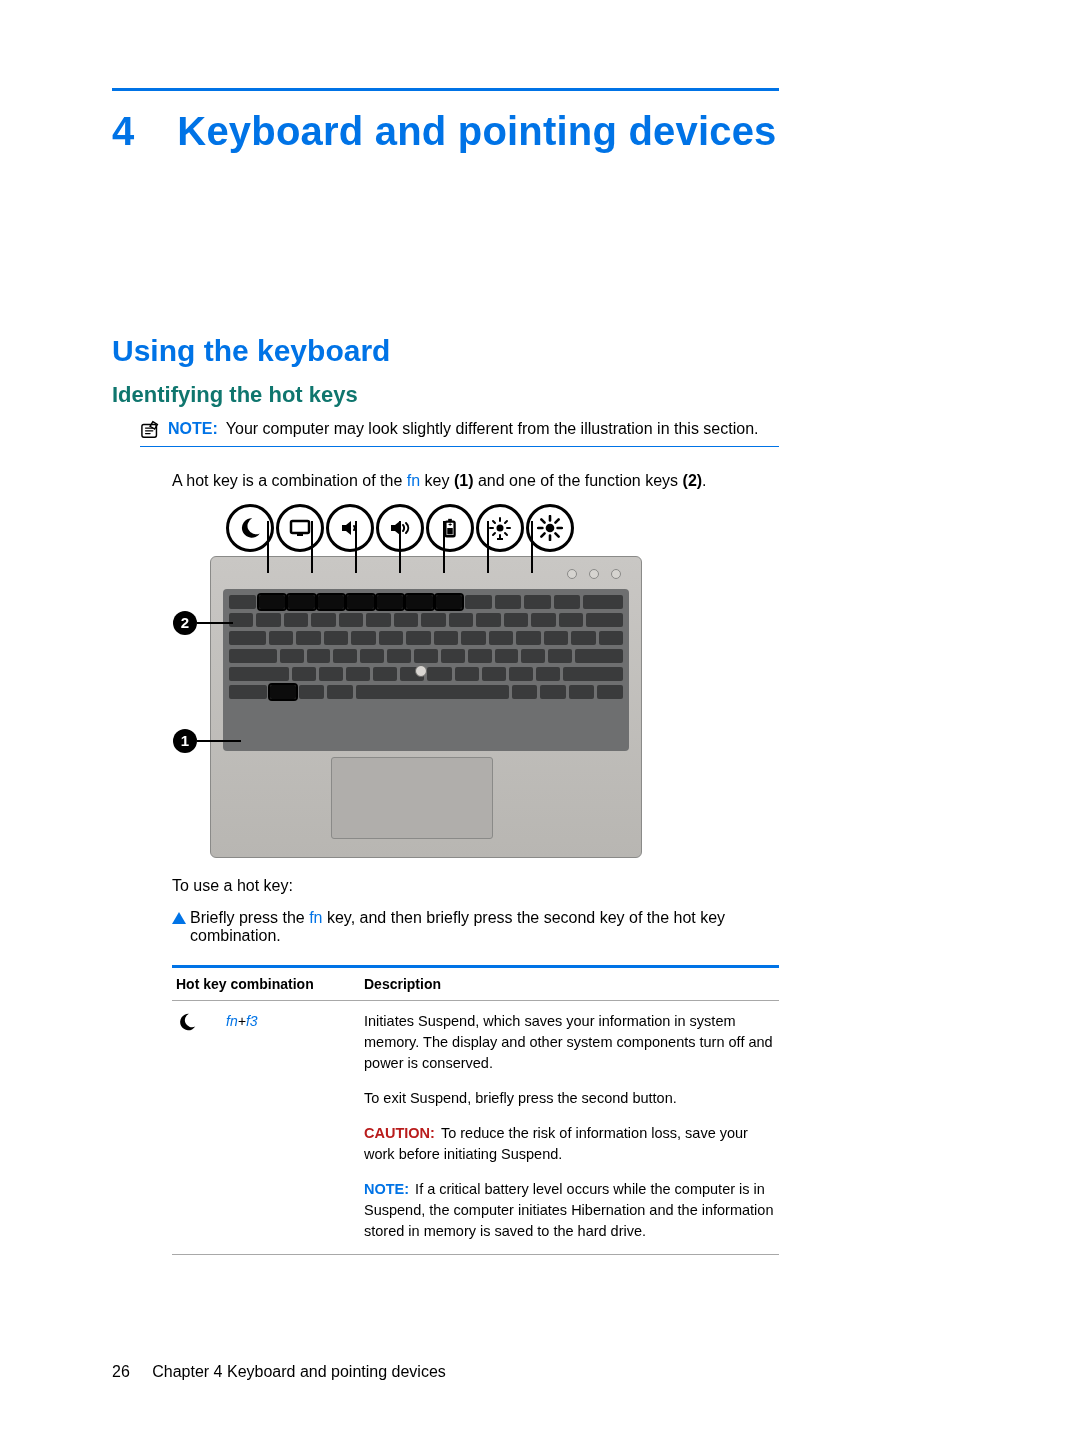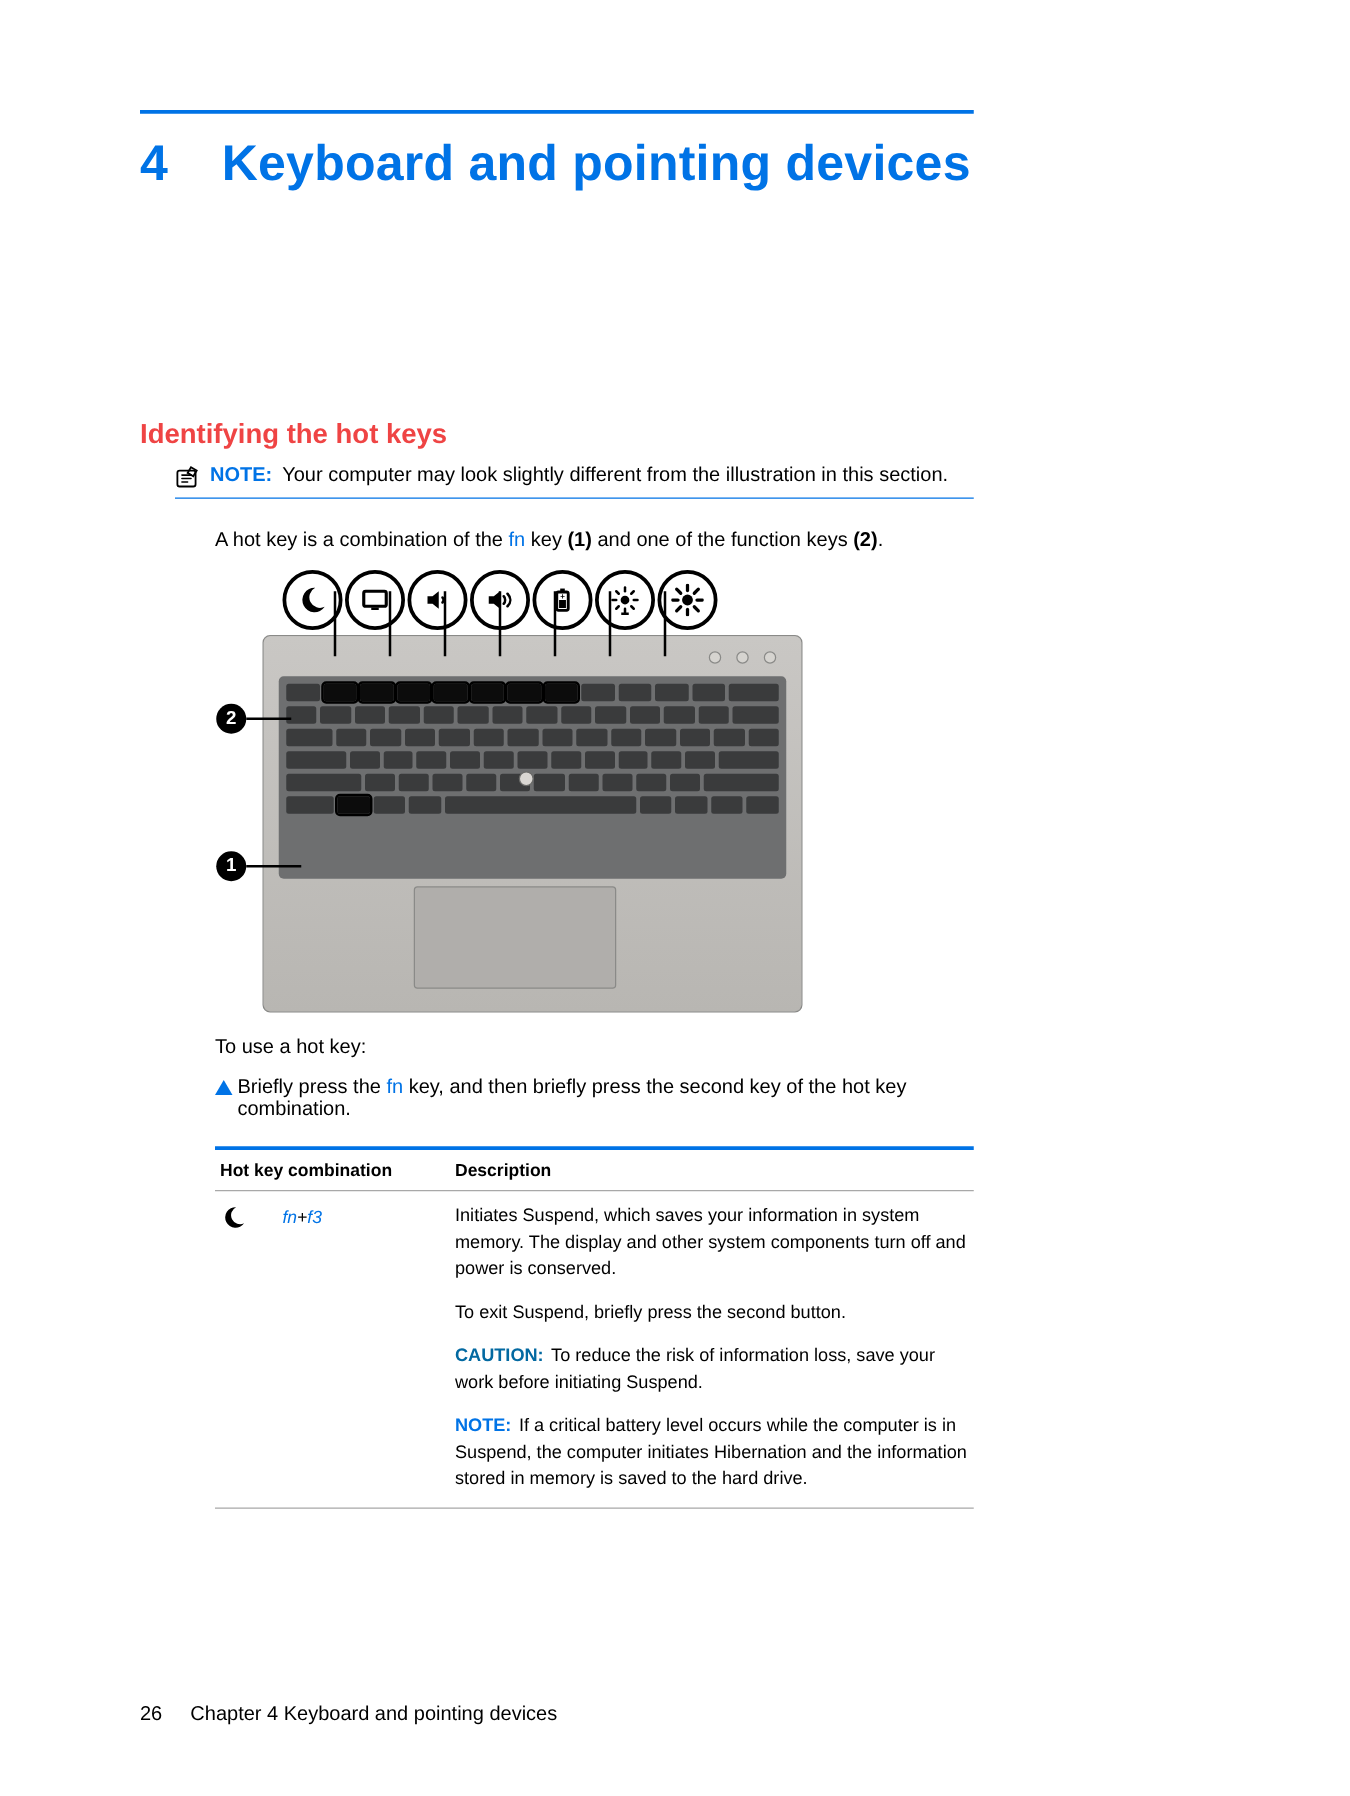--- a/index.html
+++ b/index.html
@@ -34,21 +34,21 @@
   }
   h2.section {
     font-size: 30px;
     font-weight: bold;
     color: #0073e6;
     margin: 0 0 14px 0;
   }
   h3.subsection {
     font-size: 22px;
     font-weight: bold;
-    color: #ef4444;
+    color: #0f766e;
     margin: 0 0 10px 0;
   }
   .note-block {
     margin-left: 28px;
     margin-right: 0;
     border-bottom: 1.5px solid #0073e6;
     padding-bottom: 6px;
     margin-bottom: 22px;
     font-size: 16px;
     line-height: 1.35;
@@ -228,21 +228,21 @@
   .moon-icon {
     font-size: 20px;
     line-height: 1;
     margin-top: 0;
   }
   .combo { color: #0073e6; font-size: 14px; font-style: italic; }
   .combo .plus { color: #000; }
   .hk-desc { flex: 1 1 auto; }
   .hk-desc p { margin: 0 0 14px 0; }
   .hk-desc p:last-child { margin-bottom: 0; }
-  .caution-label { color: #0369a1; font-weight: bold; margin-right: 6px; }
+  .caution-label { color: #b91c1c; font-weight: bold; margin-right: 6px; }
   .note-label-sm { color: #0073e6; font-weight: bold; margin-right: 6px; }
 
   .footer {
     position: absolute;
     left: 112px;
     bottom: 56px;
     font-size: 16px;
   }
   .footer .pn { margin-right: 18px; }
 </style>
@@ -250,20 +250,21 @@
 <body>
 
 <div class="page">
   <div class="rule-top"></div>
 
   <h1 class="chapter">
     <span class="num">4</span>
     <span>Keyboard and pointing devices</span>
   </h1>
 
+  <h2 class="section">Using the keyboard</h2>
   <h3 class="subsection">Identifying the hot keys</h3>
 
   <div class="note-block">
     <div class="note-row">
       <span class="note-icon">
         <svg viewBox="0 0 24 22" width="22" height="20">
           <rect x="2" y="6" width="16" height="14" rx="2" fill="none" stroke="#000" stroke-width="1.6"></rect>
           <path d="M6 10h8M6 13h8M6 16h5" stroke="#000" stroke-width="1.4" stroke-linecap="round"></path>
           <path d="M14 3l5 3-3 5-5-3z" fill="none" stroke="#000" stroke-width="1.6"></path>
         </svg>

